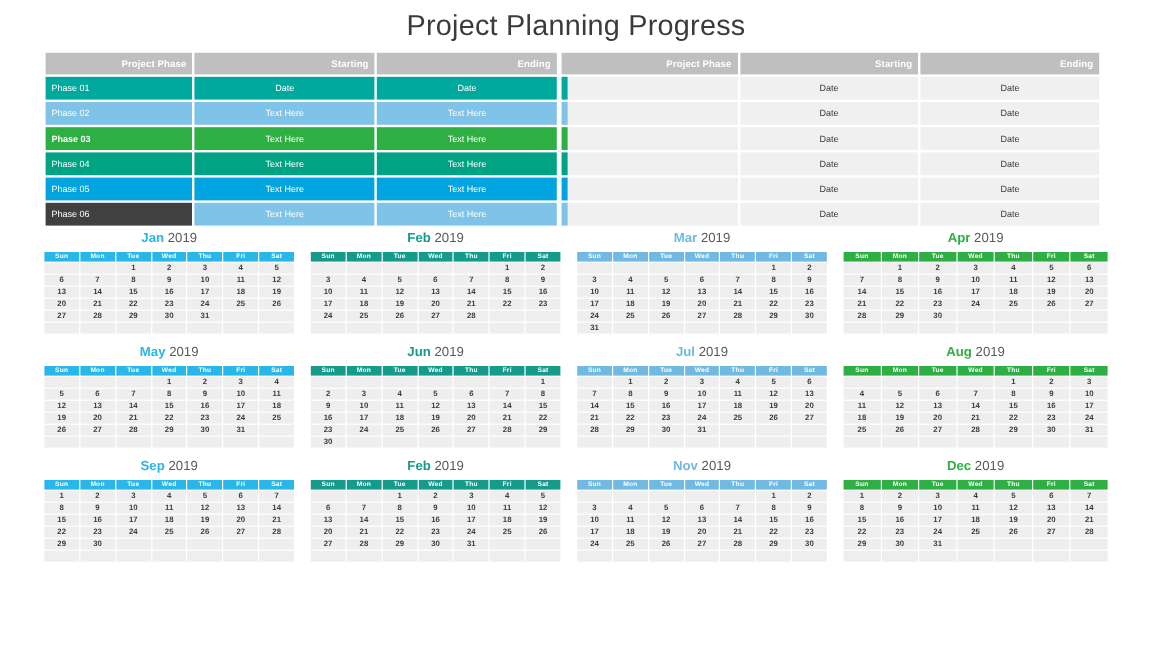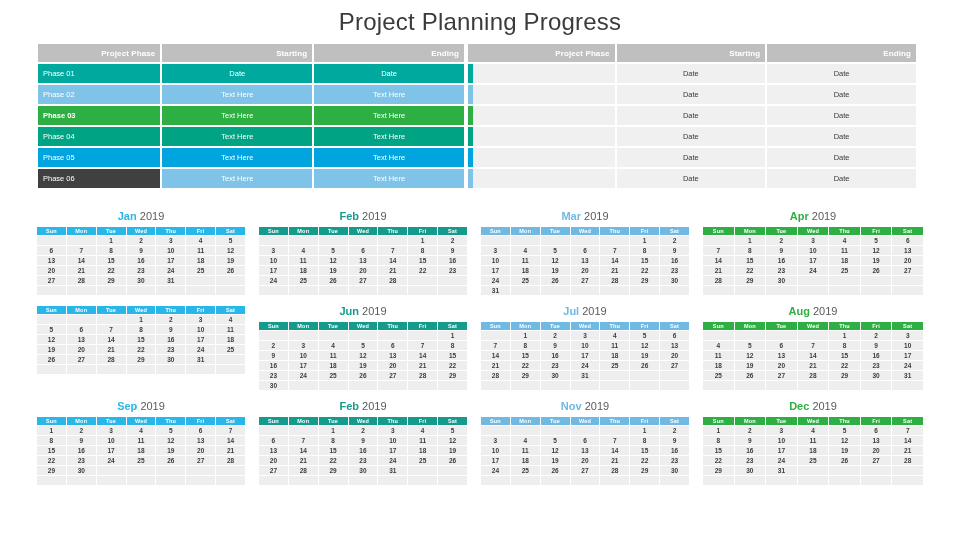--- a/index.html
+++ b/index.html
@@ -86,21 +86,21 @@
   .r-colw-phase { width: 33%; }
   .r-colw-date  { width: 33.5%; }
 
   
   .cal-grid {
     display: flex;
     flex-wrap: wrap;
     padding: 0 36px;
     box-sizing: border-box;
     width: 960px;
-    margin-top: 20px;
+    margin-top: 3px;
   }
   .cal {
     width: 25%;
     box-sizing: border-box;
     padding: 0 12px 0 0;
     margin-bottom: 9px;
   }
   .cal:nth-child(4n) { padding-right: 0; }
 
   .cal-title {
@@ -525,20 +525,21 @@
             <td class="empty"></td>
             <td class="empty"></td>
             <td class="empty"></td>
             <td class="empty"></td>
             <td class="empty"></td>
           </tr>
         </tbody>
       </table>
     </div>
     <div class="cal">
+      <div class="cal-title"><span class="mon" style="color: rgb(41, 182, 232);">May</span><span class="yr"> 2019</span></div>
       <table class="cal-table">
         <thead>
           <tr>
             <th style="background: rgb(41, 182, 232);">Sun</th>
             <th style="background: rgb(41, 182, 232);">Mon</th>
             <th style="background: rgb(41, 182, 232);">Tue</th>
             <th style="background: rgb(41, 182, 232);">Wed</th>
             <th style="background: rgb(41, 182, 232);">Thu</th>
             <th style="background: rgb(41, 182, 232);">Fri</th>
             <th style="background: rgb(41, 182, 232);">Sat</th>

